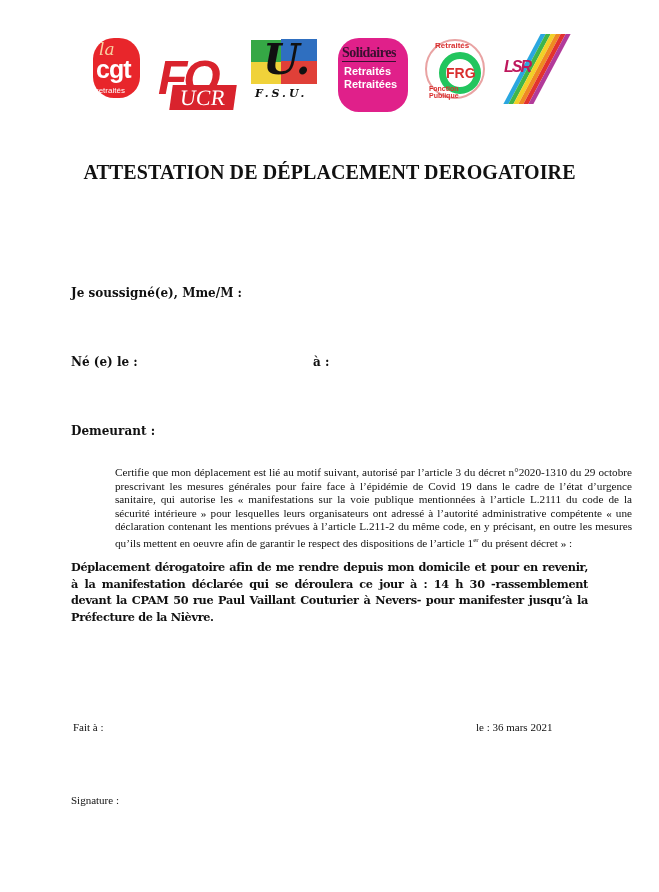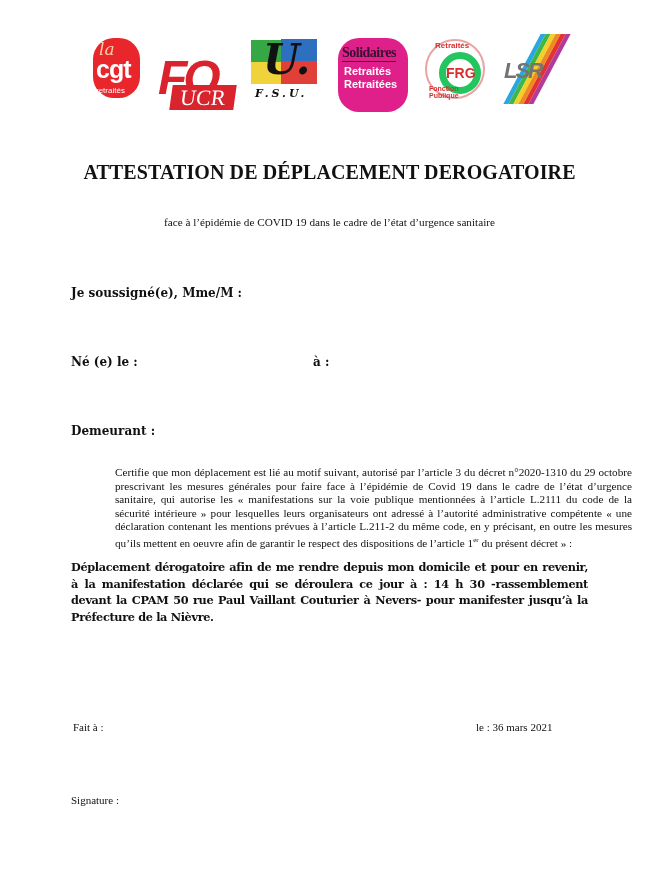--- a/index.html
+++ b/index.html
@@ -36,21 +36,21 @@
     .sol .r1 { top: 27px; } .sol .r2 { top: 40px; }
 
     .frg { left: 423px; width: 62px; height: 62px; }
     .frg .ring { position: absolute; left: 2px; top: 1px; width: 56px; height: 56px; border: 2px solid #e9a3a3; border-radius: 50%; }
     .frg .core { position: absolute; left: 16px; top: 14px; width: 28px; height: 28px; border: 7px solid #22c55e; border-radius: 50%; font-family: "Liberation Sans", sans-serif; font-weight: bold; font-size: 14px; color: #d92e2e; text-align: right; line-height: 28px; }
     .frg .top { position: absolute; left: 12px; top: 3px; font-size: 8px; font-family: "Liberation Sans", sans-serif; color: #d92e2e; font-weight: bold; }
     .frg .bot { position: absolute; left: 6px; top: 47px; font-size: 7px; font-family: "Liberation Sans", sans-serif; color: #d92e2e; font-weight: bold; }
 
     .lsr { left: 498px; width: 58px; height: 62px; }
     .lsr .stripe { position: absolute; width: 5px; height: 70px; top: -4px; transform: skewX(-28deg); }
-    .lsr .txt { position: absolute; left: 6px; top: 20px; font-family: "Liberation Sans", sans-serif; font-weight: bold; font-style: italic; font-size: 22px; color: #737373; letter-spacing: -2px; background: rgba(255,255,255,0.0); }
+    .lsr .txt { position: absolute; left: 6px; top: 20px; font-family: "Liberation Sans", sans-serif; font-weight: bold; font-style: italic; font-size: 16px; color: #be185d; letter-spacing: -2px; background: rgba(255,255,255,0.0); }
 
     
     .title {
       left: 0; width: 659px; top: 161px; text-align: center;
       font-family: "Liberation Serif", serif; font-weight: bold; font-size: 20px; letter-spacing: 0.1px;
     }
     .intro {
       left: 20px; width: 619px; top: 215px; text-align: center;
       font-size: 11.2px; line-height: 14px;
     }
@@ -109,21 +109,20 @@
   <span class="stripe" style="left:34px;background:#f2d027"></span>
   <span class="stripe" style="left:39px;background:#ef8a22"></span>
   <span class="stripe" style="left:44px;background:#e2332e"></span>
   <span class="stripe" style="left:49px;background:#b23a9a"></span>
   <span class="txt">LSR</span>
 </div>
 
 <div class="abs title">ATTESTATION DE DÉPLACEMENT DEROGATOIRE</div>
 
 <div class="abs intro">
-  <div>face à l’épidémie de COVID 19 dans le cadre de l’état d’urgence sanitaire</div>
 </div>
 
 <div class="abs field" style="left:71px;top:286px;">Je soussigné(e), Mme/M :</div>
 <div class="abs" style="left:225px;top:284px;width:360px;height:18px;"></div>
 
 <div class="abs field" style="left:71px;top:355px;">Né (e) le :</div>
 <div class="abs" style="left:135px;top:353px;width:160px;height:18px;"></div>
 
 <div class="abs field" style="left:313px;top:355px;">à :</div>
 <div class="abs" style="left:335px;top:353px;width:250px;height:18px;"></div>

